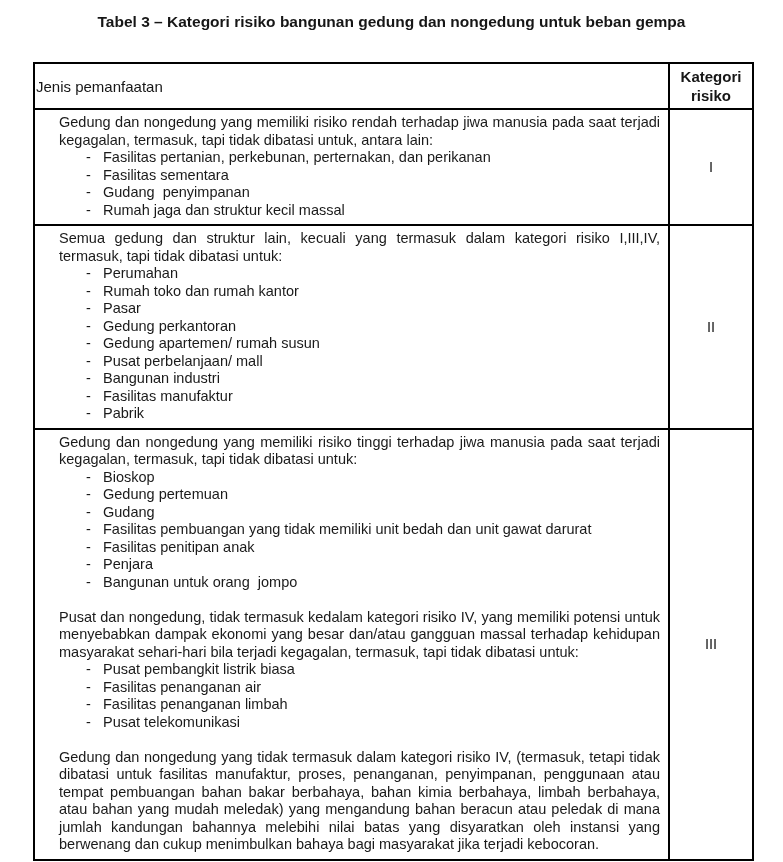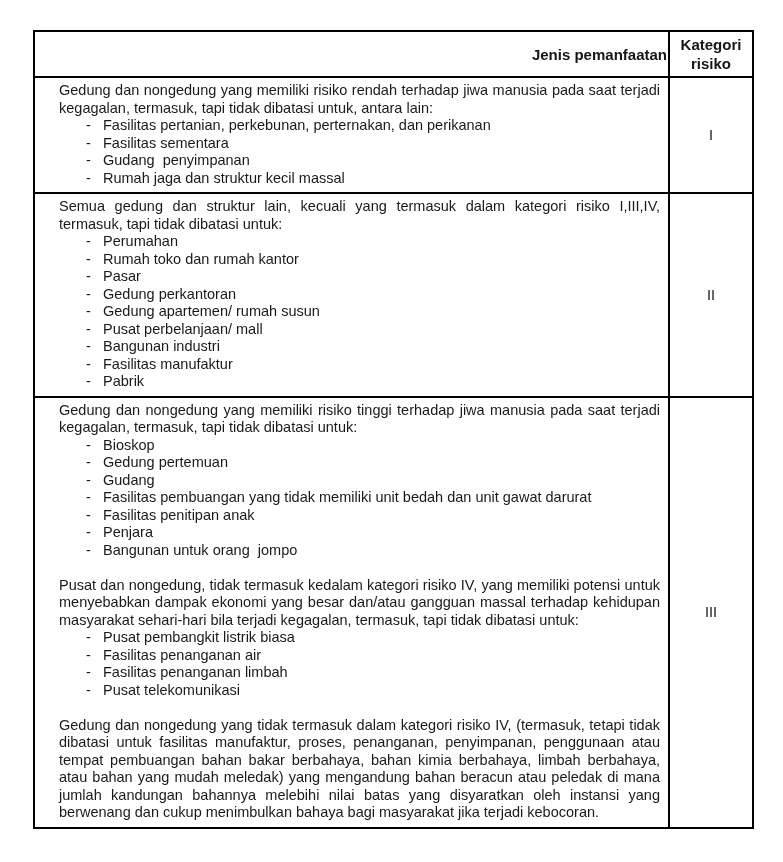--- a/index.html
+++ b/index.html
@@ -35,23 +35,23 @@
   table.risk-table col.c-usage { width: 635px; }
   table.risk-table col.c-cat   { width: 84px; }
   table.risk-table th,
   table.risk-table td {
     border: 2px solid #000000;
     vertical-align: middle;
     background: #ffffff;
   }
   th.h-usage {
     height: 42px;
-    text-align: right;
+    text-align: left;
     font-size: 15px;
-    font-weight: bold;
+    font-weight: normal;
     color: #161616;
     border-radius: 8px;
   }
   th.h-cat {
     text-align: center;
     font-size: 15px;
     font-weight: bold;
     line-height: 19px;
     padding: 2px 4px;
     color: #161616;
@@ -79,20 +79,21 @@
   }
   .dash {
     display: inline-block;
     width: 17px;
   }
 </style>
 </head>
 <body>
 
 <div class="page">
+  <div class="doc-title">Tabel 3 – Kategori risiko bangunan gedung dan nongedung untuk beban gempa</div>
 
   <table class="risk-table">
     <colgroup>
       <col class="c-usage">
       <col class="c-cat">
     </colgroup>
     <thead>
       <tr>
         <th class="h-usage">Jenis pemanfaatan</th>
         <th class="h-cat">Kategori risiko</th>

